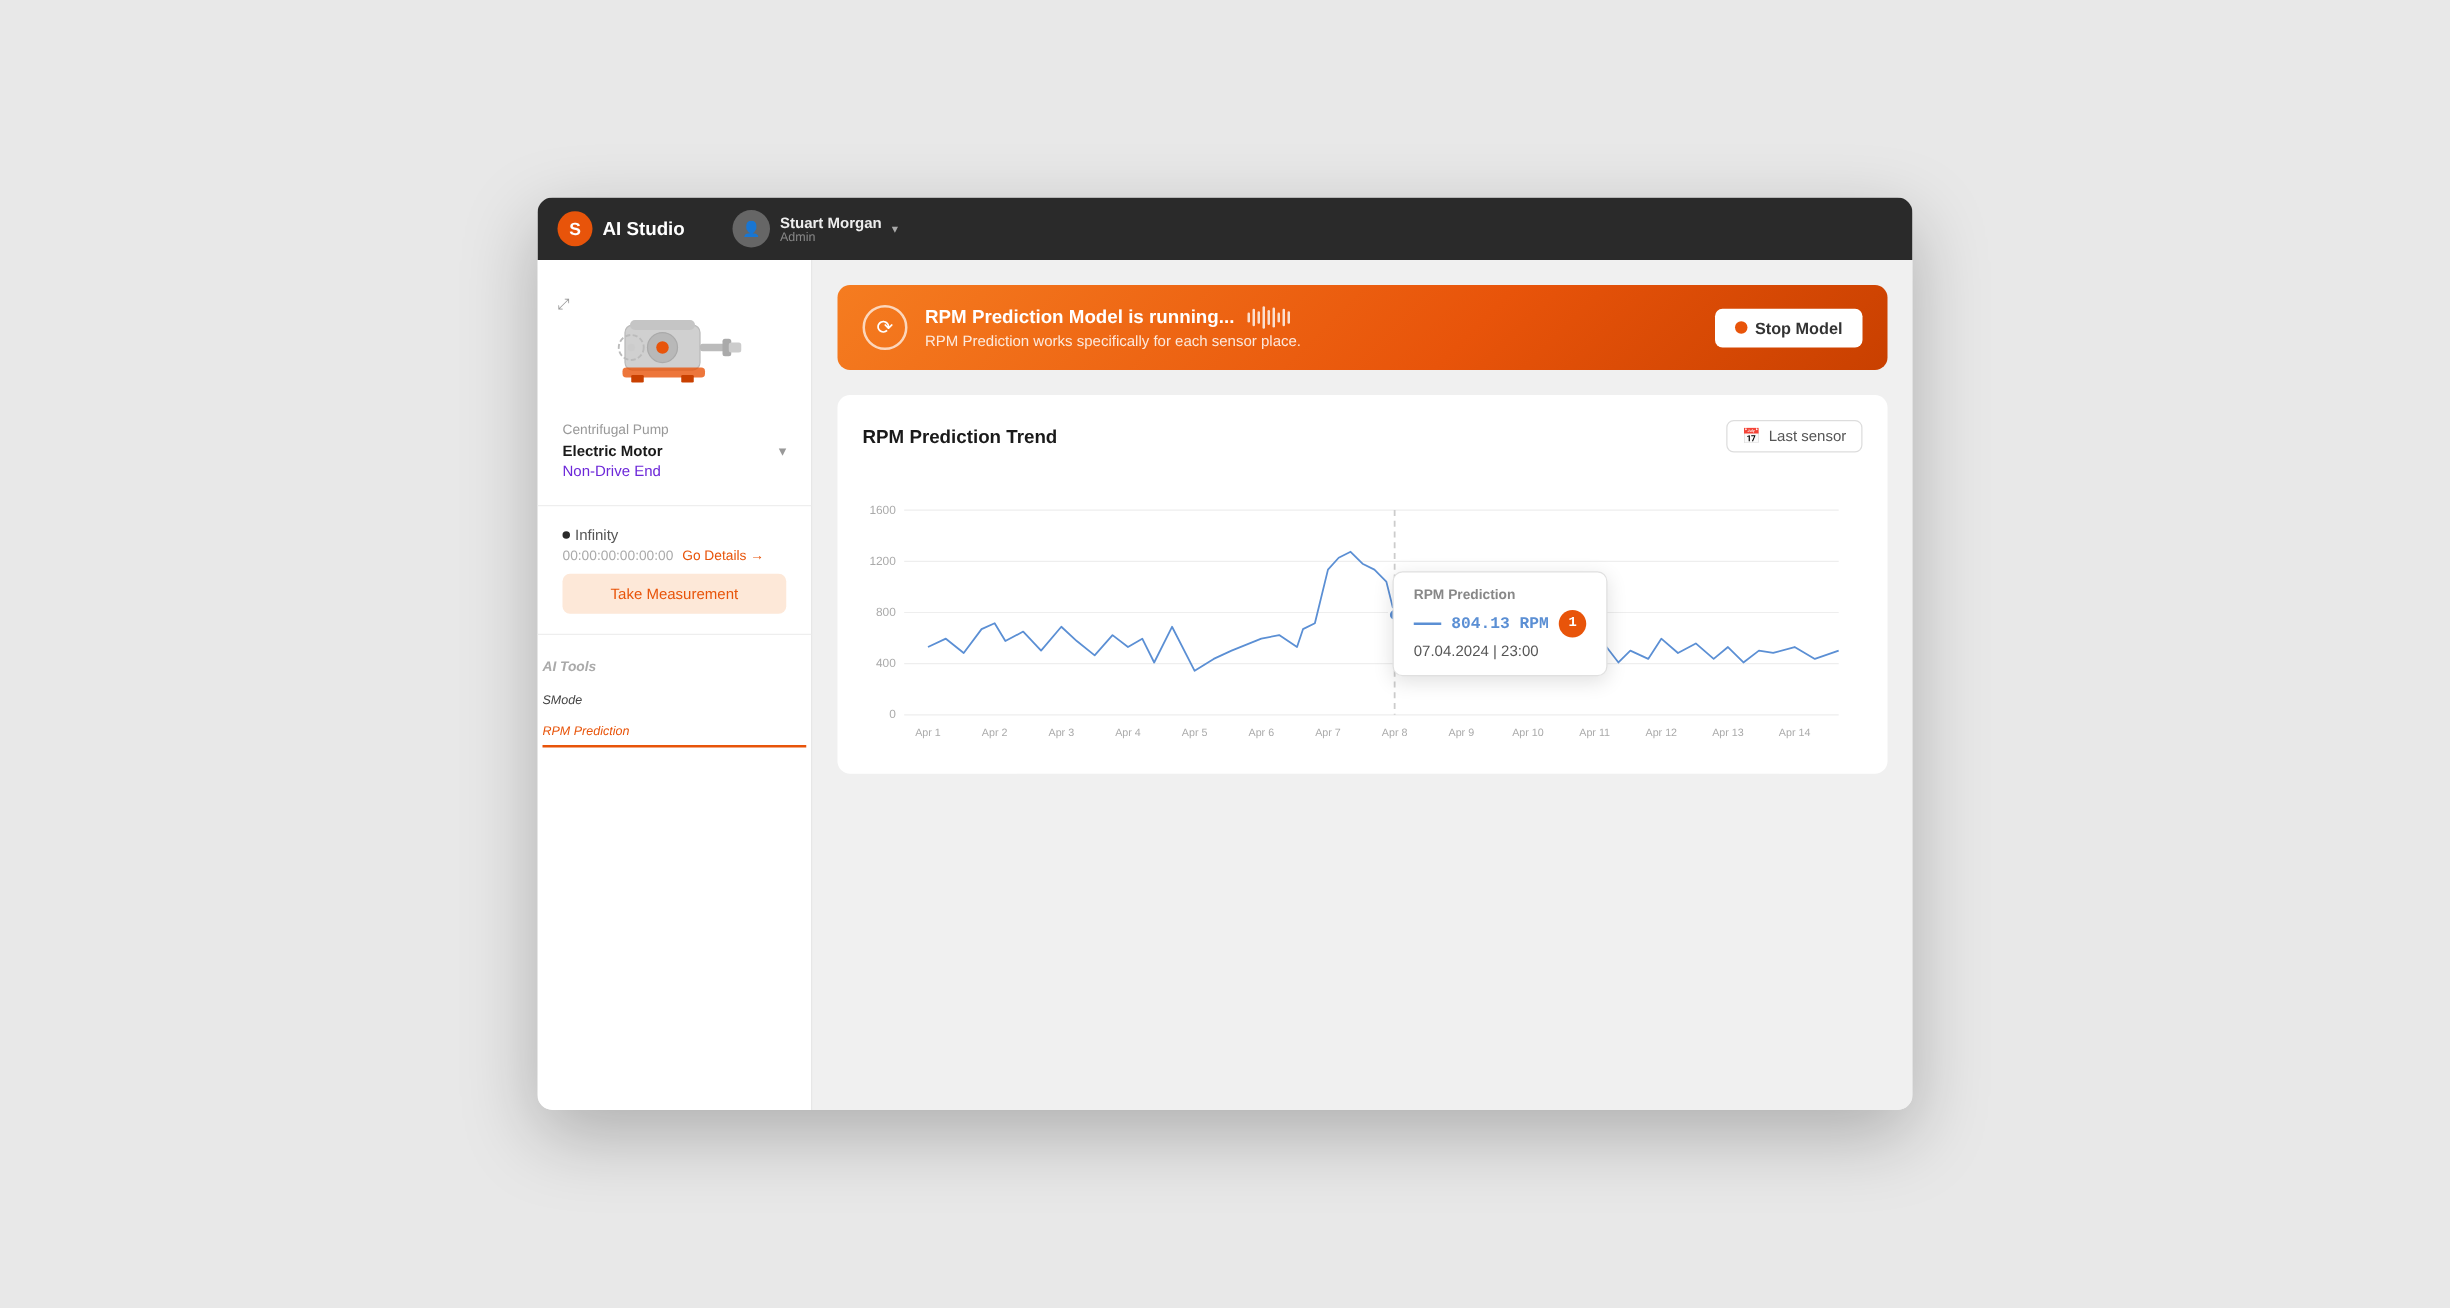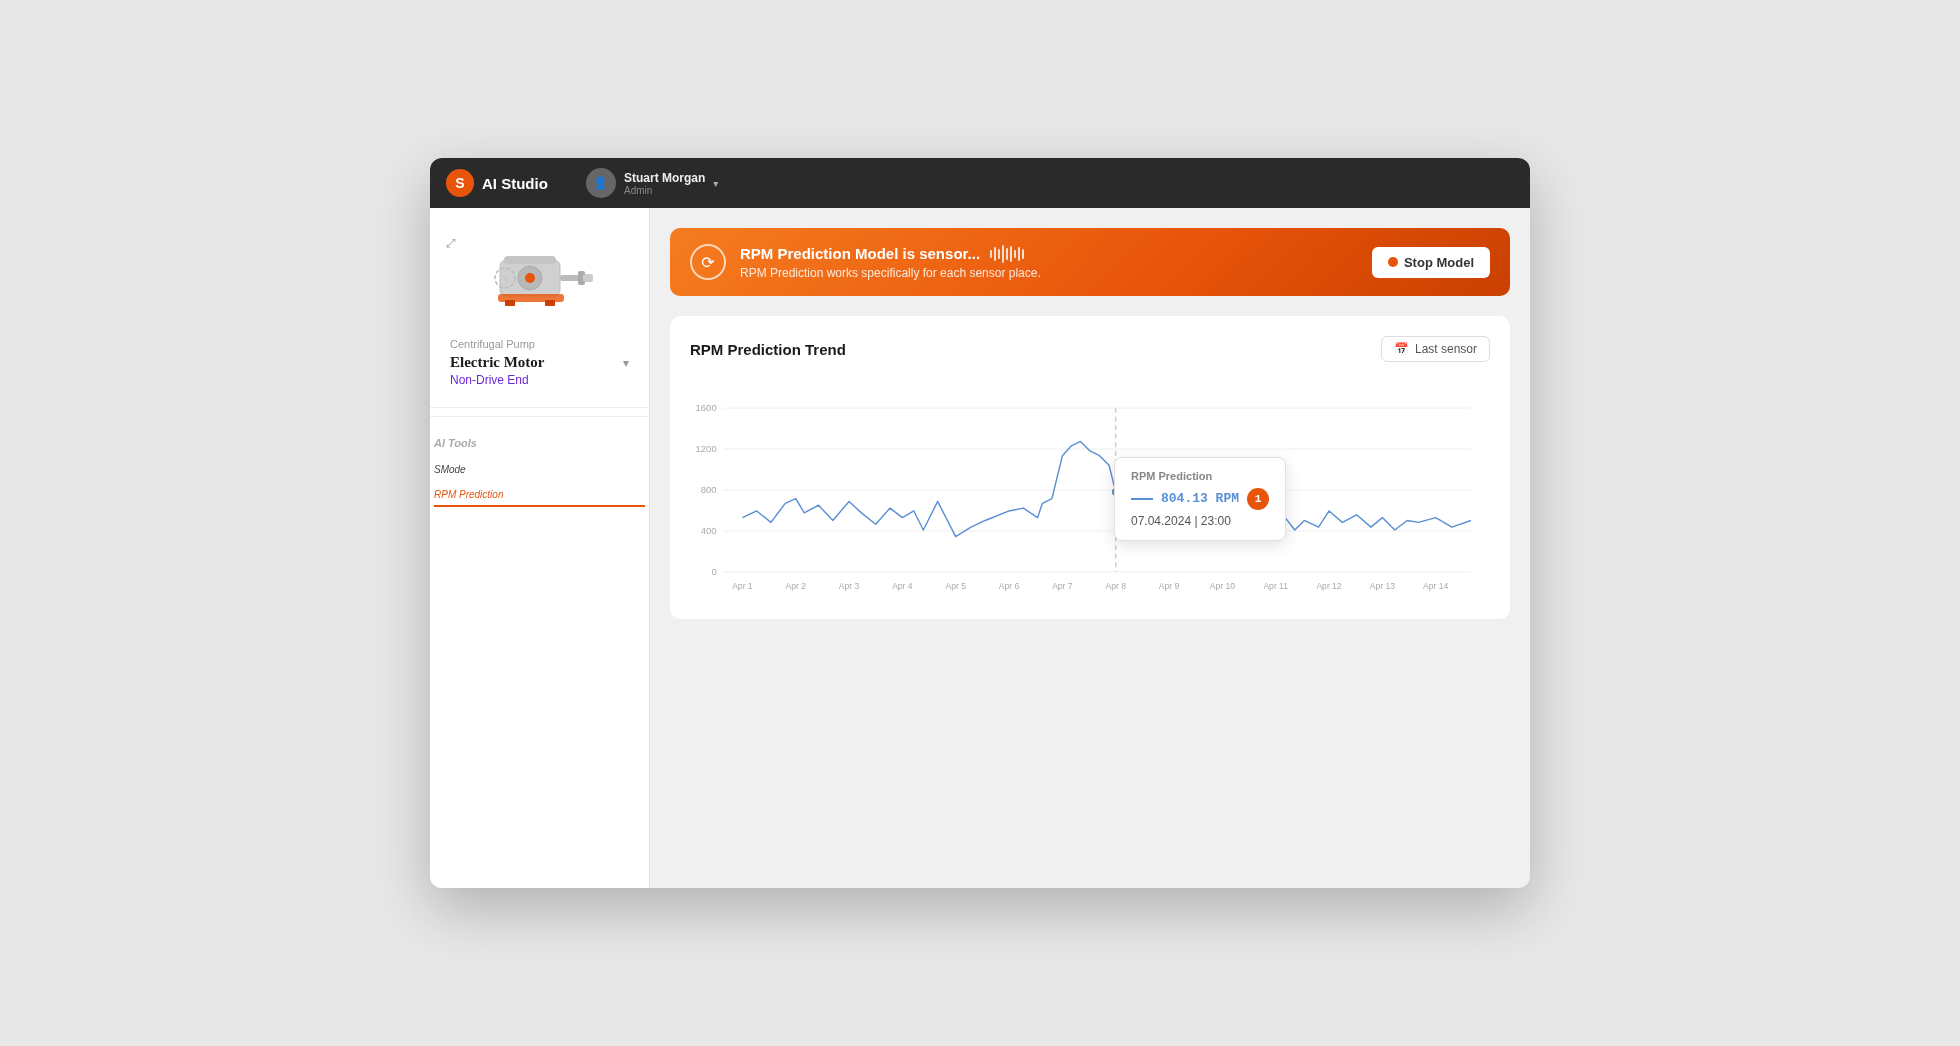--- a/index.html
+++ b/index.html
@@ -176,24 +176,23 @@
       color: #999;
       font-size: 11px;
       margin-bottom: 4px;
     }
     .device-name-row {
       display: flex;
       align-items: center;
       justify-content: space-between;
     }
     .device-name {
-      font-size: 15px;
+      font-size: 12px;
       font-weight: 700;
       color: #1a1a1a;
-      font-family: Liberation Serif, serif;
     }
     .device-chevron {
       color: #999;
       font-size: 12px;
       cursor: pointer;
     }
     .device-end {
       color: #6d28d9;
       font-size: 12px;
       margin-top: 2px;
@@ -497,38 +496,49 @@
         <div class="device-category">Centrifugal Pump</div>
         <div class="device-name-row">
           <span class="device-name">Electric Motor</span>
           <span class="device-chevron">▾</span>
         </div>
         <div class="device-end">Non-Drive End</div>
       </div>
 
       <div class="sidebar-divider"></div>
 
+      <div class="measurement-section">
+        <div class="measurement-label">
+          <span class="dot-indicator"></span>
+          <span>Infinity</span>
+        </div>
+        <div class="measurement-time">
+          <span>00:00:00:00:00:00</span>
+          <span class="go-details-link">Go Details →</span>
+        </div>
+        <button class="take-measurement-btn">Take Measurement</button>
+      </div>
 
       <div class="sidebar-divider"></div>
 
       <div class="ai-tools-section">
         <div class="ai-tools-label">AI Tools</div>
         <div class="sidebar-nav-item">SMode</div>
         <div class="sidebar-nav-item active">RPM Prediction</div>
       </div>
     </div>
 
     <div class="content-area">
 
       <div class="alert-banner">
         <div class="alert-left">
           <div class="alert-icon">⟳</div>
           <div class="alert-text-block">
             <div class="alert-title">
-              <span>RPM Prediction Model is sensor...</span>
+              <span>RPM Prediction Model is running...</span>
               <div class="waveform">
                 <span style="height:8px"></span>
                 <span style="height:14px"></span>
                 <span style="height:10px"></span>
                 <span style="height:18px"></span>
                 <span style="height:12px"></span>
                 <span style="height:16px"></span>
                 <span style="height:8px"></span>
                 <span style="height:14px"></span>
                 <span style="height:10px"></span>

